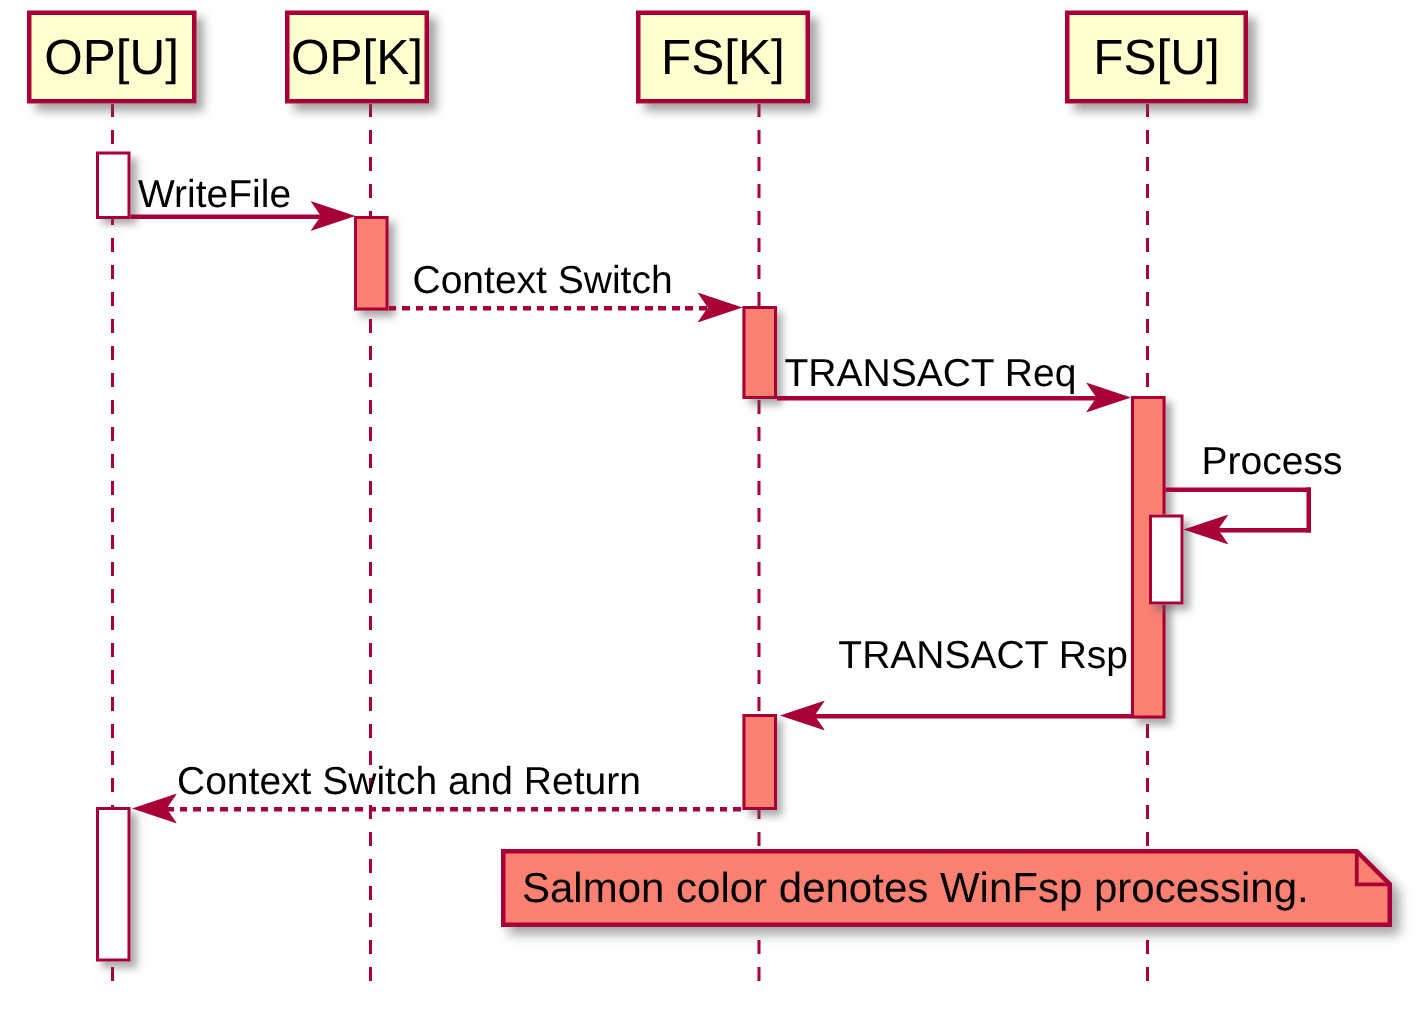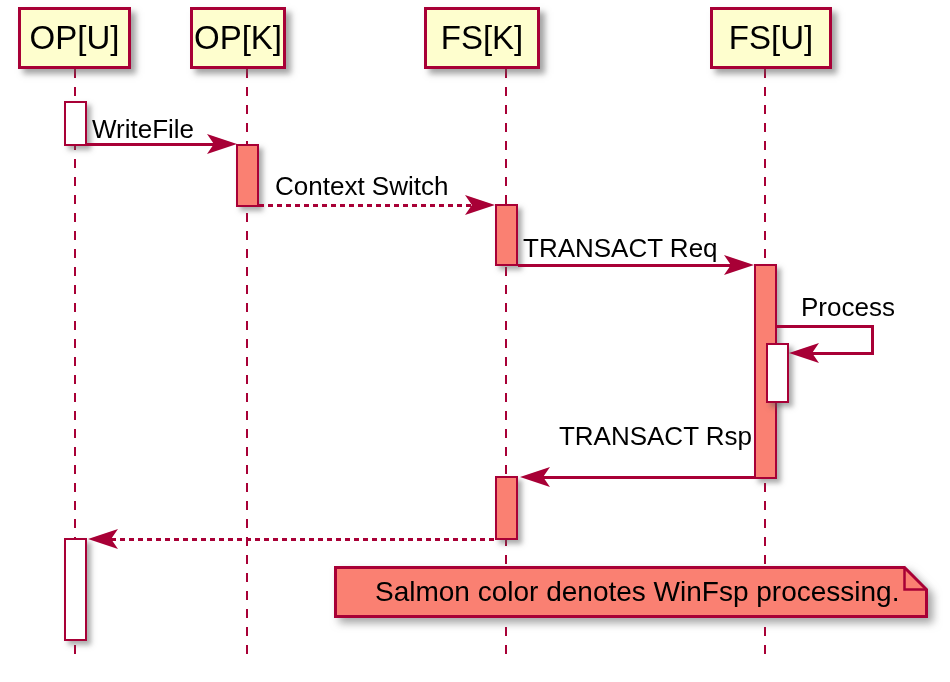--- a/index.html
+++ b/index.html
@@ -25,21 +25,21 @@
   }
   #p-opu{left:18px;width:113px;} #p-opk{left:190px;width:96px;}
   #p-fsk{left:424px;width:116px;} #p-fsu{left:710px;width:122px;}
 
   
   #note { position:absolute; left:334px; top:566px; width:594px; height:52px; z-index:2;
           filter:drop-shadow(5px 5px 4px rgba(90,90,90,0.55)); }
   #note svg { position:absolute; left:0; top:0; overflow:visible; }
   .note-text {
     position:absolute; left:14px; top:0; height:52px; display:flex; align-items:center;
-    font-size:28px; color:#000000; white-space:nowrap;margin-left:27px;
+    font-size:28px; color:#000000; white-space:nowrap;
   }
 
   
   .bar {
     position:absolute; width:23px; box-sizing:border-box; z-index:3;
     border:2px solid #A80036; box-shadow:4px 4px 5px rgba(90,90,90,0.5);
   }
   .bar.white { background:#ffffff; }
   .bar.salmon { background:#FA8072; }
   #bar-opu-1{left:64px;top:101px;height:45px;}
@@ -147,14 +147,15 @@
   <div class="msg-line" id="m4-line-bottom"></div>
   <div class="msg-head head-l" id="m4-head"></div>
   <div class="msg-label" id="m4-label">Process</div>
 
   <div class="msg-line" id="m5-line"></div>
   <div class="msg-head head-l" id="m5-head"></div>
   <div class="msg-label" id="m5-label">TRANSACT Rsp</div>
 
   <div class="msg-line dashed" id="m6-line"></div>
   <div class="msg-head head-l" id="m6-head"></div>
+  <div class="msg-label" id="m6-label">Context Switch and Return</div>
 
 </div>
 
 </body></html>

